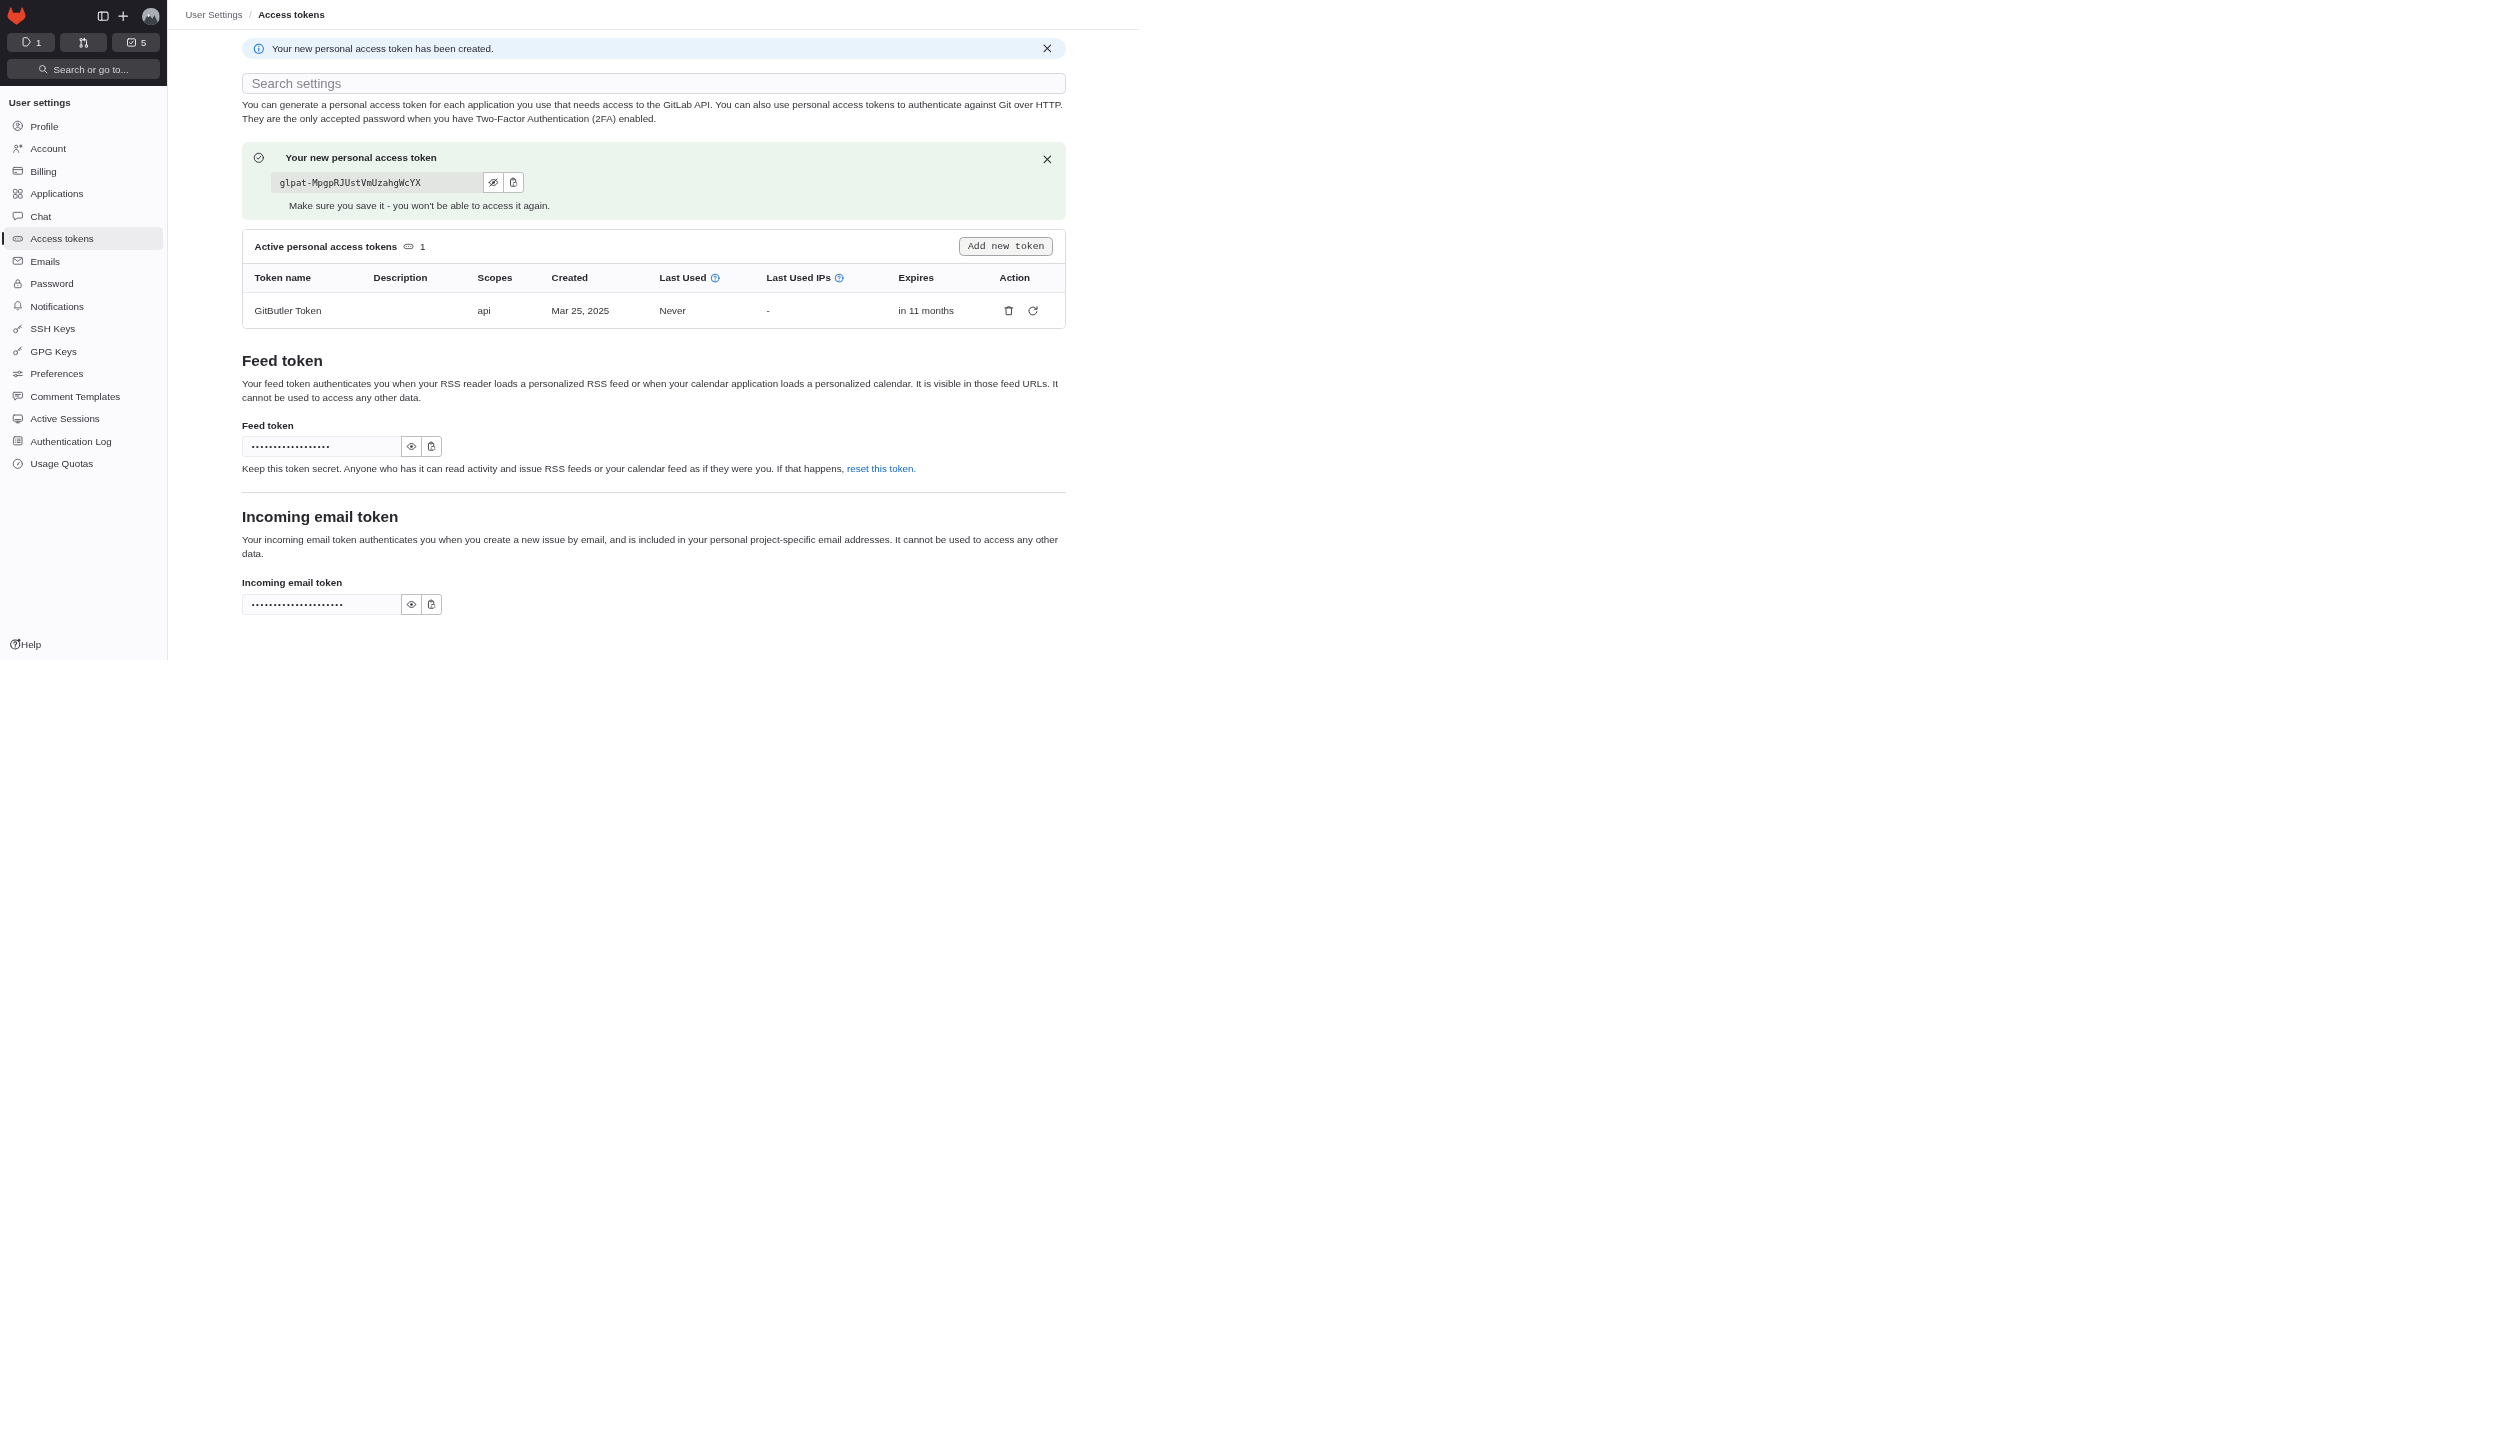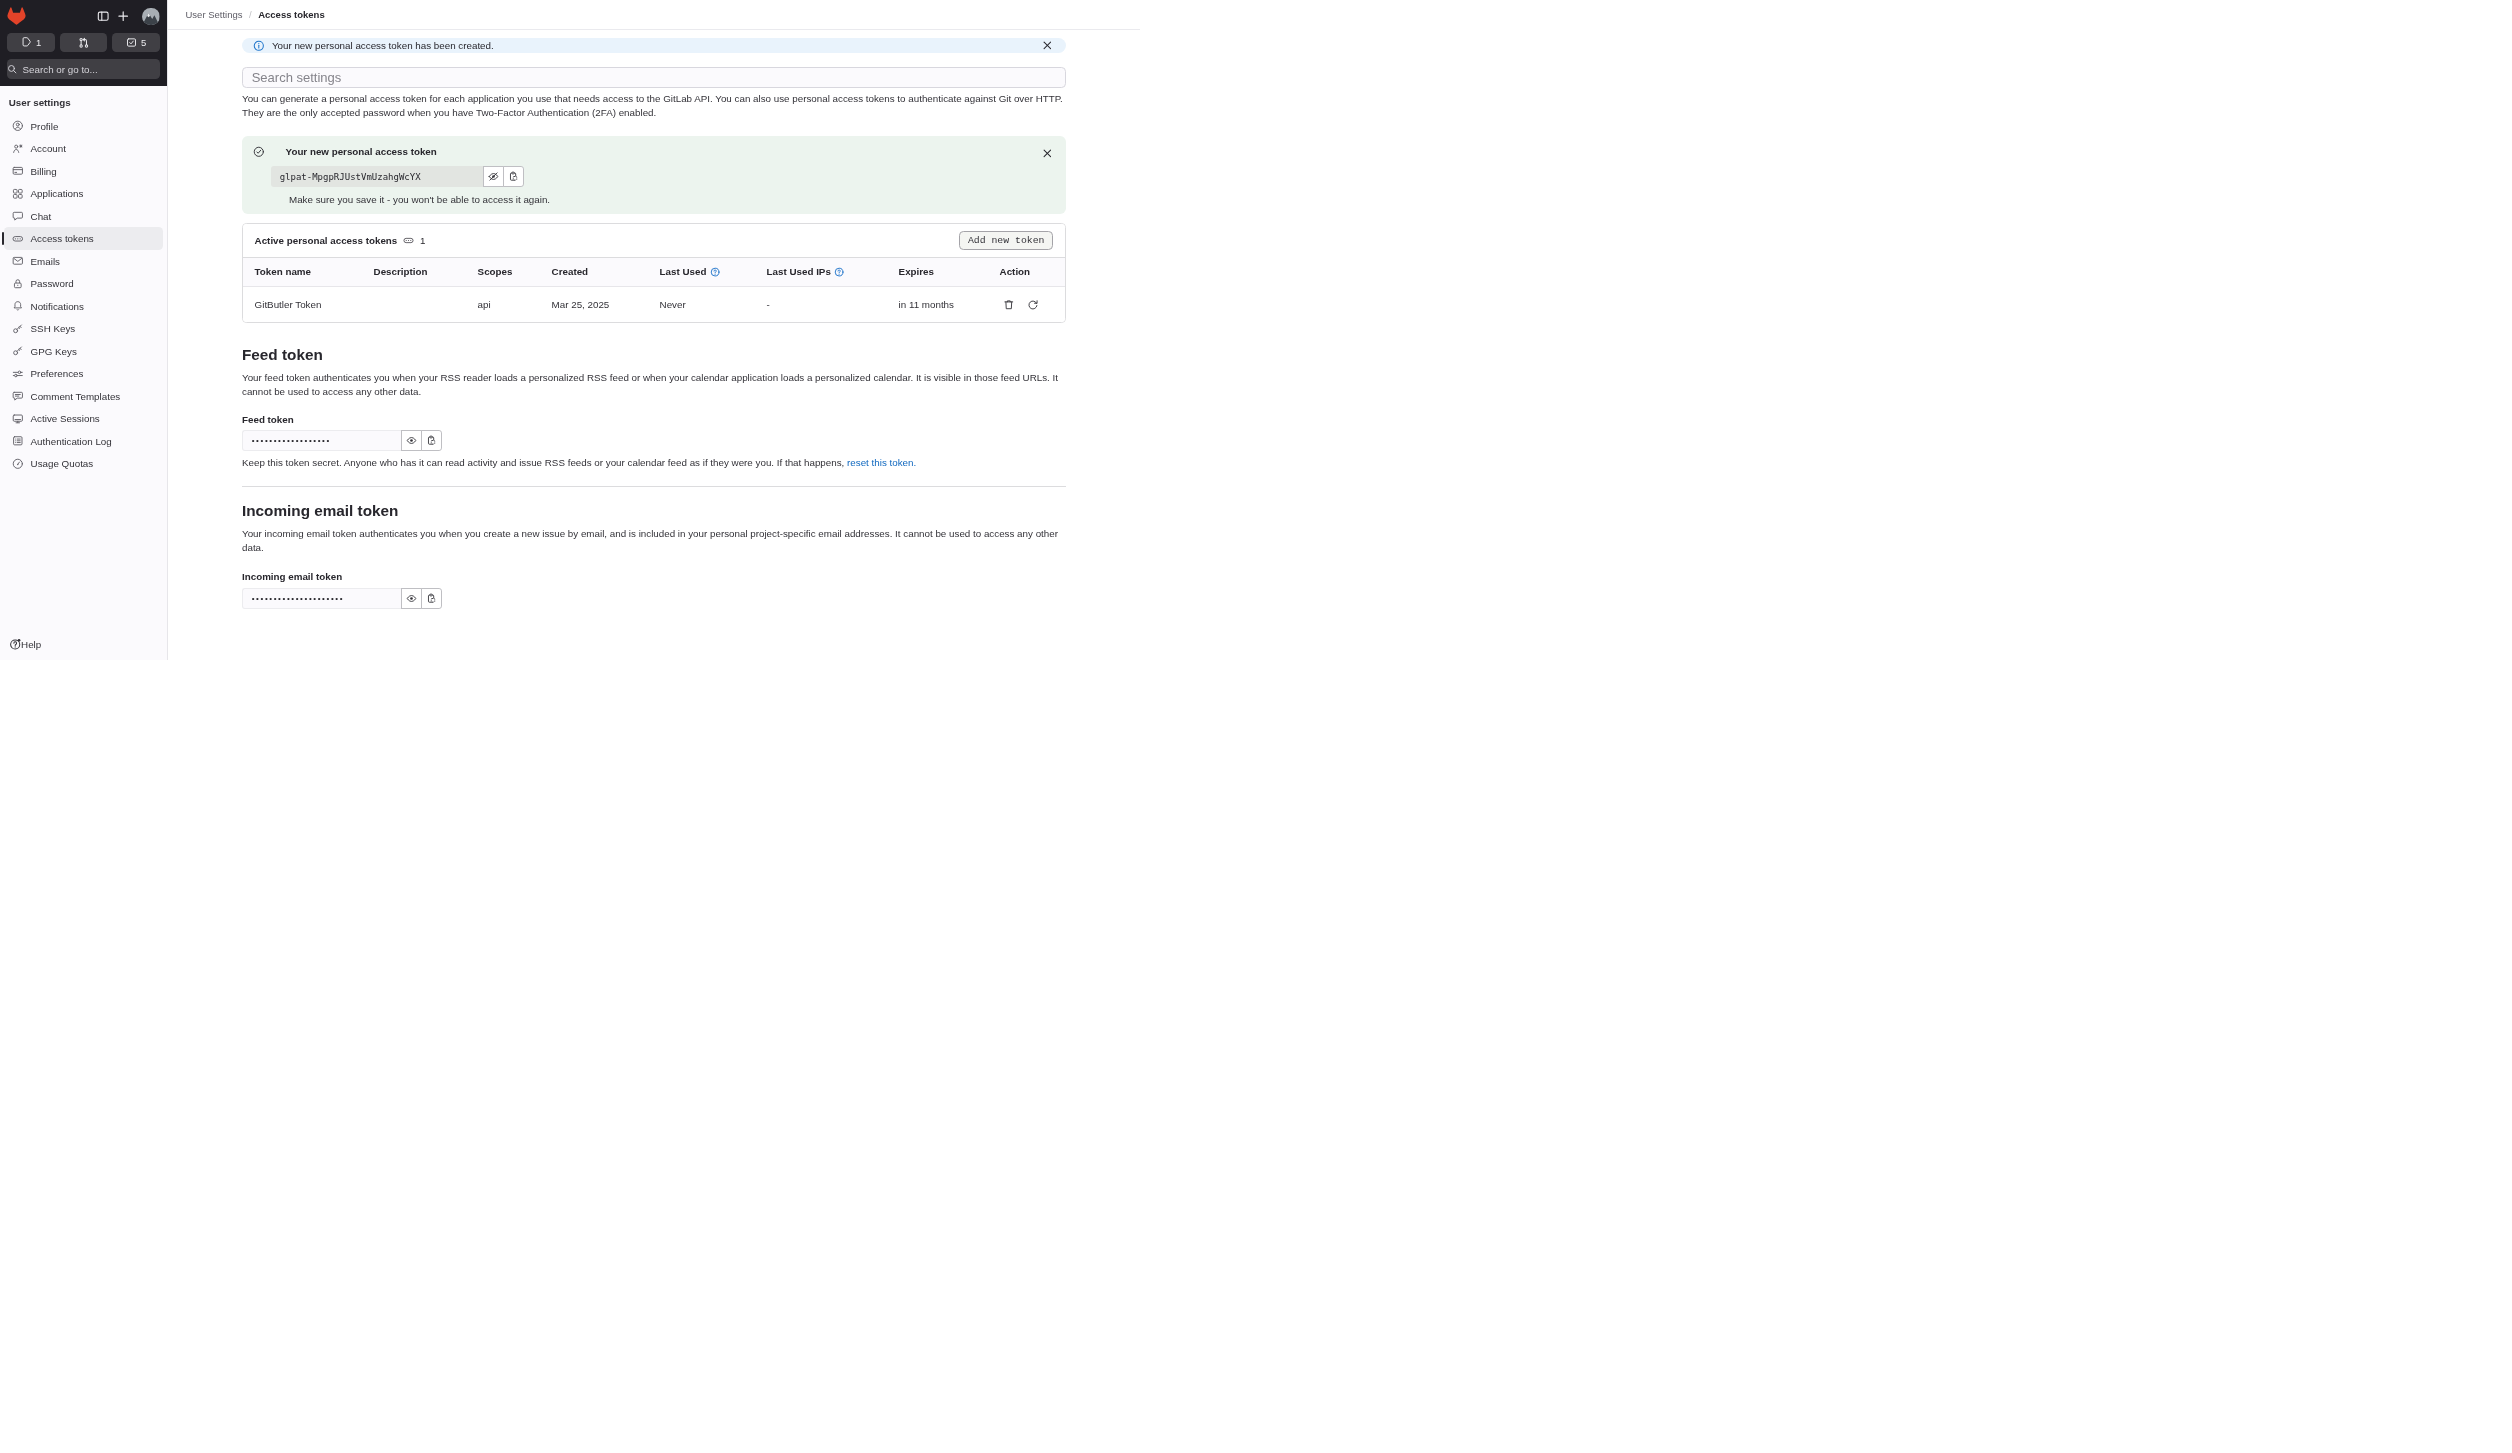--- a/index.html
+++ b/index.html
@@ -10,38 +10,38 @@
   
   .sidebar { width:168px; flex:none; background:#fbfafd; border-right:0.7px solid #e7e6ea; position:relative; }
   .sb-dark { background:#1f1e24; padding:6.5px 7.3px 7.3px; }
   .sb-row1 { display:flex; align-items:center; height:19.6px; margin-bottom:6.5px; }
   .logo { width:19px; height:18px; }
   .sb-row1 .spacer { flex:1; }
   .sb-iconbtn { width:20.4px; height:20.4px; border:0; background:transparent; color:#ececef; display:flex; align-items:center; justify-content:center; border-radius:4.4px; cursor:pointer; }
   .avatar { width:17.5px; height:17.5px; border-radius:50%; overflow:hidden; margin-left:8.7px; flex:none; }
   .counts { display:flex; gap:5.1px; margin-bottom:7.3px; }
   .count-btn { flex:1; height:19.6px; background:rgba(255,255,255,.15); border:0; border-radius:4.4px; color:#ececef; display:flex; align-items:center; justify-content:center; gap:4.4px; font-size:9.5px; cursor:pointer; }
-  .sb-search { height:19.6px; background:rgba(255,255,255,.15); border:0; border-radius:4.4px; color:#d4d3d9; width:100%; display:flex; align-items:center; gap:5.1px; font-size:9.8px; cursor:pointer; }
+  .sb-search { height:19.6px; background:rgba(255,255,255,.15); border:0; border-radius:4.4px; color:#d4d3d9; width:100%; display:flex; align-items:center; justify-content:center; gap:5.1px; font-size:9.8px; cursor:pointer; }
   .sb-title { font-size:9.8px; font-weight:bold; color:#333238; padding:10.2px 8.7px 7.3px; }
   .nav { padding:0 4.4px; }
   .nav-item { height:22.5px; display:flex; align-items:center; gap:7.3px; padding:0 7.3px; border-radius:4.4px; color:#333238; font-size:9.8px; cursor:pointer; position:relative; }
   .nav-item .i { color:#626168; flex:none; }
   .nav-item.active { background:#ececef; }
   .nav-item.active::before { content:""; position:absolute; left:-2.2px; top:4.4px; bottom:4.4px; width:2.2px; border-radius:1.5px; background:#28272d; }
   .sb-help { position:absolute; left:0; right:8px; bottom:0; padding:9.5px 8.7px; display:flex; align-items:center; gap:0; font-size:9.8px; color:#333238; cursor:pointer;text-align:right; }
 
   
   .main { flex:1; min-width:0; }
   .crumbbar { height:30px; border-bottom:0.7px solid #eaeaee; display:flex; align-items:center; padding:0 17.5px; gap:6.5px; font-size:9.5px; }
   .crumb-parent { color:#5e5d66; cursor:pointer; }
   .crumb-sep { color:#bfbfc3; }
   .crumb-current { color:#28272d; font-weight:bold; }
   .content { width:824px; margin:0 auto; padding-top:8px; }
 
-  .alert { height:15px; background:#e9f3fc; border-radius:13px; display:flex; align-items:center; padding:1px 11px; gap:7.3px; }
+  .alert { height:21px; background:#e9f3fc; border-radius:13px; display:flex; align-items:center; padding:1px 11px; gap:7.3px; }
   .alert .i { color:#1f75cb; flex:none; }
   .alert-text { font-size:9.8px; color:#28272d; }
   .xbtn { margin-left:auto; width:16px; height:16px; border:0; background:transparent; color:#28272d; display:flex; align-items:center; justify-content:center; cursor:pointer; }
 
   .settings-search { margin-top:14px; }
   .settings-search input { width:100%; height:21px; border:0.7px solid #d8d7de; border-radius:4.4px; background:#fbfafd; padding:0 8.7px; font-size:13px; color:#333238; font-family:"Liberation Sans", sans-serif; }
   .settings-search input::placeholder { color:#85848b; }
 
   h1.page-h { margin-top:14px; font-size:18px; font-weight:600; color:#28272d; line-height:21px; }
   .lead { margin-top:4.4px; font-size:9.8px; line-height:14px; color:#333238; }

